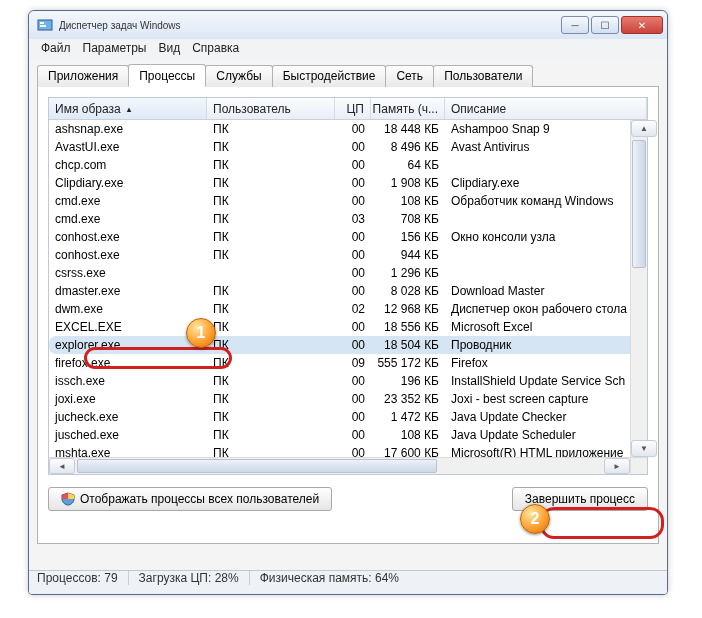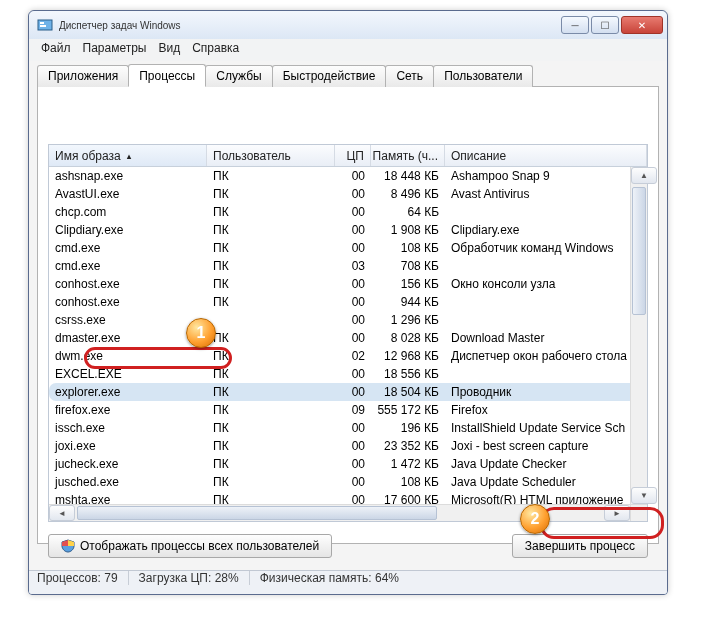--- a/index.html
+++ b/index.html
@@ -29,21 +29,21 @@
   .tabs { display: flex; position: relative; top: 1px; }
   .tab {
     font-size: 12px; padding: 3px 10px; border: 1px solid #b2b2b2; border-bottom: none;
     background: linear-gradient(#fdfdfd,#e9e9e9); margin-right: -1px; border-radius: 3px 3px 0 0;
     z-index: 1;
   }
   .tab.active { background: #fff; border-bottom: 1px solid #fff; z-index: 3; padding-top: 4px; margin-top: -1px; }
   .tab-pane {
     border: 1px solid #b2b2b2; background: #fff; height: 458px; padding: 10px;
   }
-  .list-wrap { border: 1px solid #c0c9d6; height: 378px; background: #fff; display: flex; flex-direction: column; position: relative; margin-top: 47px; }
+  .list-wrap { border: 1px solid #c0c9d6; height: 378px; background: #fff; display: flex; flex-direction: column; position: relative; }
   .cols { display: flex; height: 22px; background: linear-gradient(#fbfcfe,#e9eef6); border-bottom: 1px solid #c7d0db; font-size: 12px; color: #222; }
   .col { border-right: 1px solid #d5dbe4; display: flex; align-items: center; padding: 0 6px; overflow: hidden; white-space: nowrap; }
   .col.sorted { background: linear-gradient(#f2f7fd,#dfe9f6); }
   .col .sort-arrow { margin-left: 6px; font-size: 9px; }
   .col.num { justify-content: flex-end; }
   .rows { flex: 1; overflow: hidden; font-size: 12px; }
   .row { display: flex; height: 18px; align-items: center; }
   .row.sel { background: #d6e5f3; border-radius: 7px; }
   .cell { padding: 0 6px; overflow: hidden; white-space: nowrap; text-overflow: clip; }
   .cell.num { text-align: right; }
@@ -215,20 +215,21 @@
               <div class="cell c1">ПК</div>
               <div class="cell c2 num">02</div>
               <div class="cell c3 num">12 968 КБ</div>
               <div class="cell c4">Диспетчер окон рабочего стола</div>
             </div>
             <div class="row">
               <div class="cell c0">EXCEL.EXE</div>
               <div class="cell c1">ПК</div>
               <div class="cell c2 num">00</div>
               <div class="cell c3 num">18 556 КБ</div>
+              <div class="cell c4">Microsoft Excel</div>
             </div>
             <div class="row sel">
               <div class="cell c0">explorer.exe</div>
               <div class="cell c1">ПК</div>
               <div class="cell c2 num">00</div>
               <div class="cell c3 num">18 504 КБ</div>
               <div class="cell c4">Проводник</div>
             </div>
             <div class="row">
               <div class="cell c0">firefox.exe</div>

